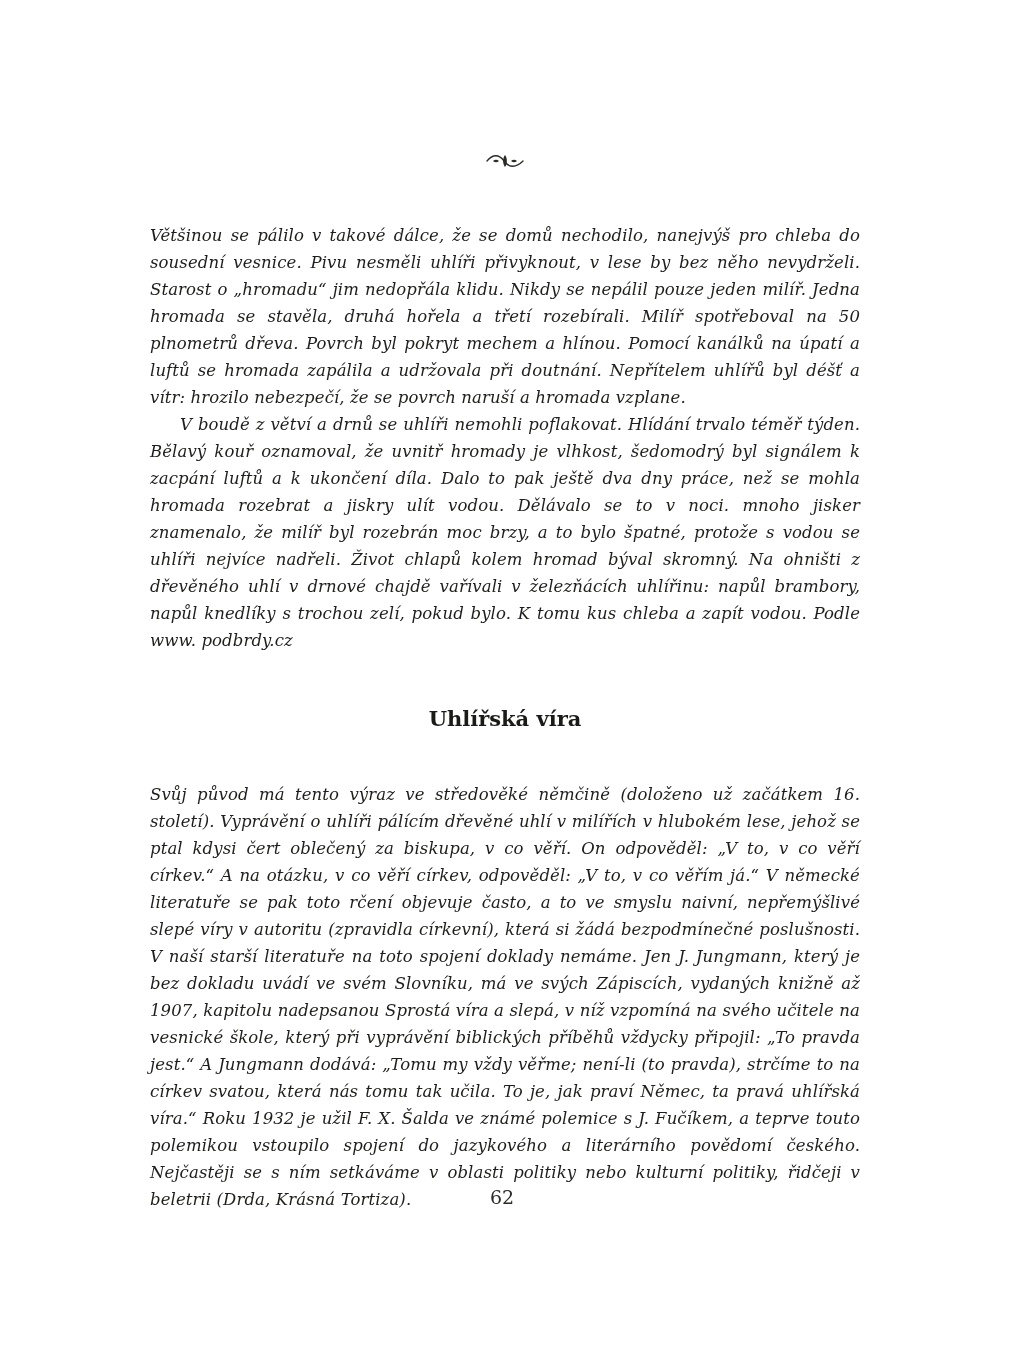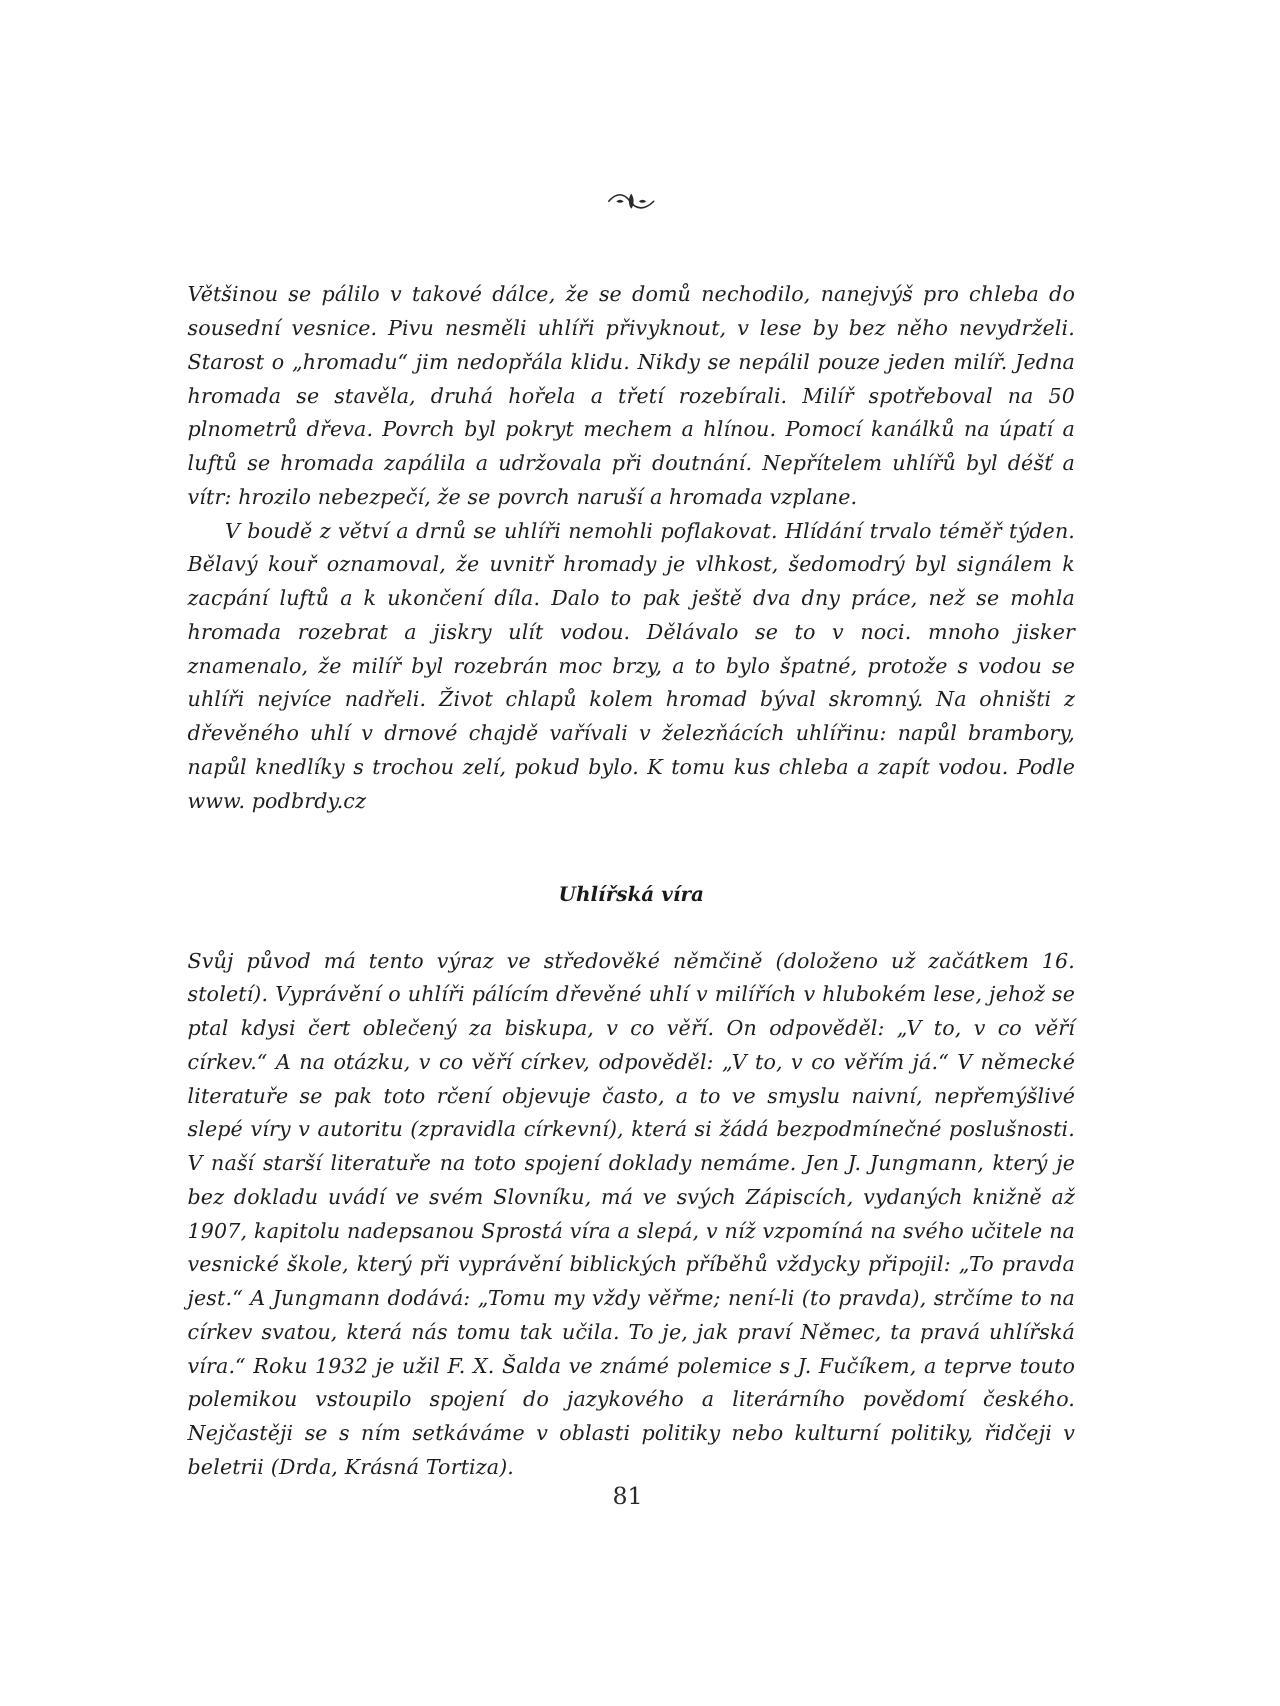--- a/index.html
+++ b/index.html
@@ -32,25 +32,24 @@
     font-style: italic;
     font-size: 16.5px;
     line-height: 27px;
     text-align: justify;
     letter-spacing: 0.1px;
   }
   .body-par.indent-first {
     text-indent: 30px;
   }
   .section-heading {
-    margin: 52px 0 30px 0;
+    margin: 52px 0 50px 0;
     text-align: center;
-    font-style: italic;
     font-weight: bold;
-    font-size: 16px;
+    font-size: 21px;
     color: #1a1a18;
   }
   .page-number {
     position: absolute;
     left: 0;
     right: 0;
     top: 1186px;
     text-align: center;
     font-size: 19px;
     font-style: normal;
@@ -72,15 +71,15 @@
   </div>
 
   <p class="body-par">Většinou se pálilo v takové dálce, že se domů nechodilo, nanejvýš pro chleba do sousední vesnice. Pivu nesměli uhlíři přivyknout, v lese by bez něho nevydrželi. Starost o „hromadu“ jim nedopřála klidu. Nikdy se nepálil pouze jeden milíř. Jedna hromada se stavěla, druhá hořela a třetí rozebírali. Milíř spotřeboval na 50 plnometrů dřeva. Povrch byl pokryt mechem a hlínou. Pomocí kanálků na úpatí a luftů se hromada zapálila a udržovala při doutnání. Nepřítelem uhlířů byl déšť a vítr: hrozilo nebezpečí, že se povrch naruší a hromada vzplane.</p>
 
   <p class="body-par indent-first">V boudě z větví a drnů se uhlíři nemohli poflakovat. Hlídání trvalo téměř týden. Bělavý kouř oznamoval, že uvnitř hromady je vlhkost, šedomodrý byl signálem k zacpání luftů a k ukončení díla. Dalo to pak ještě dva dny práce, než se mohla hromada rozebrat a jiskry ulít vodou. Dělávalo se to v noci. mnoho jisker znamenalo, že milíř byl rozebrán moc brzy, a to bylo špatné, protože s vodou se uhlíři nejvíce nadřeli. Život chlapů kolem hromad býval skromný. Na ohništi z dřevěného uhlí v drnové chajdě vařívali v železňácích uhlířinu: napůl brambory, napůl knedlíky s trochou zelí, pokud bylo. K tomu kus chleba a zapít vodou. Podle www. podbrdy.cz</p>
 
   <h2 class="section-heading">Uhlířská víra</h2>
 
   <p class="body-par">Svůj původ má tento výraz ve středověké němčině (doloženo už začátkem 16. století). Vyprávění o uhlíři pálícím dřevěné uhlí v milířích v hlubokém lese, jehož se ptal kdysi čert oblečený za biskupa, v co věří. On odpověděl: „V to, v co věří církev.“ A na otázku, v co věří církev, odpověděl: „V to, v co věřím já.“ V německé literatuře se pak toto rčení objevuje často, a to ve smyslu naivní, nepřemýšlivé slepé víry v autoritu (zpravidla církevní), která si žádá bezpodmínečné poslušnosti. V naší starší literatuře na toto spojení doklady nemáme. Jen J. Jungmann, který je bez dokladu uvádí ve svém Slovníku, má ve svých Zápiscích, vydaných knižně až 1907, kapitolu nadepsanou Sprostá víra a slepá, v níž vzpomíná na svého učitele na vesnické škole, který při vyprávění biblických příběhů vždycky připojil: „To pravda jest.“ A Jungmann dodává: „Tomu my vždy věřme; není-li (to pravda), strčíme to na církev svatou, která nás tomu tak učila. To je, jak praví Němec, ta pravá uhlířská víra.“ Roku 1932 je užil F. X. Šalda ve známé polemice s J. Fučíkem, a teprve touto polemikou vstoupilo spojení do jazykového a literárního povědomí českého. Nejčastěji se s ním setkáváme v oblasti politiky nebo kulturní politiky, řidčeji v beletrii (Drda, Krásná Tortiza).</p>
 
-  <div class="page-number">81</div>
+  <div class="page-number">62</div>
 
 </div>
 
 </body></html>

